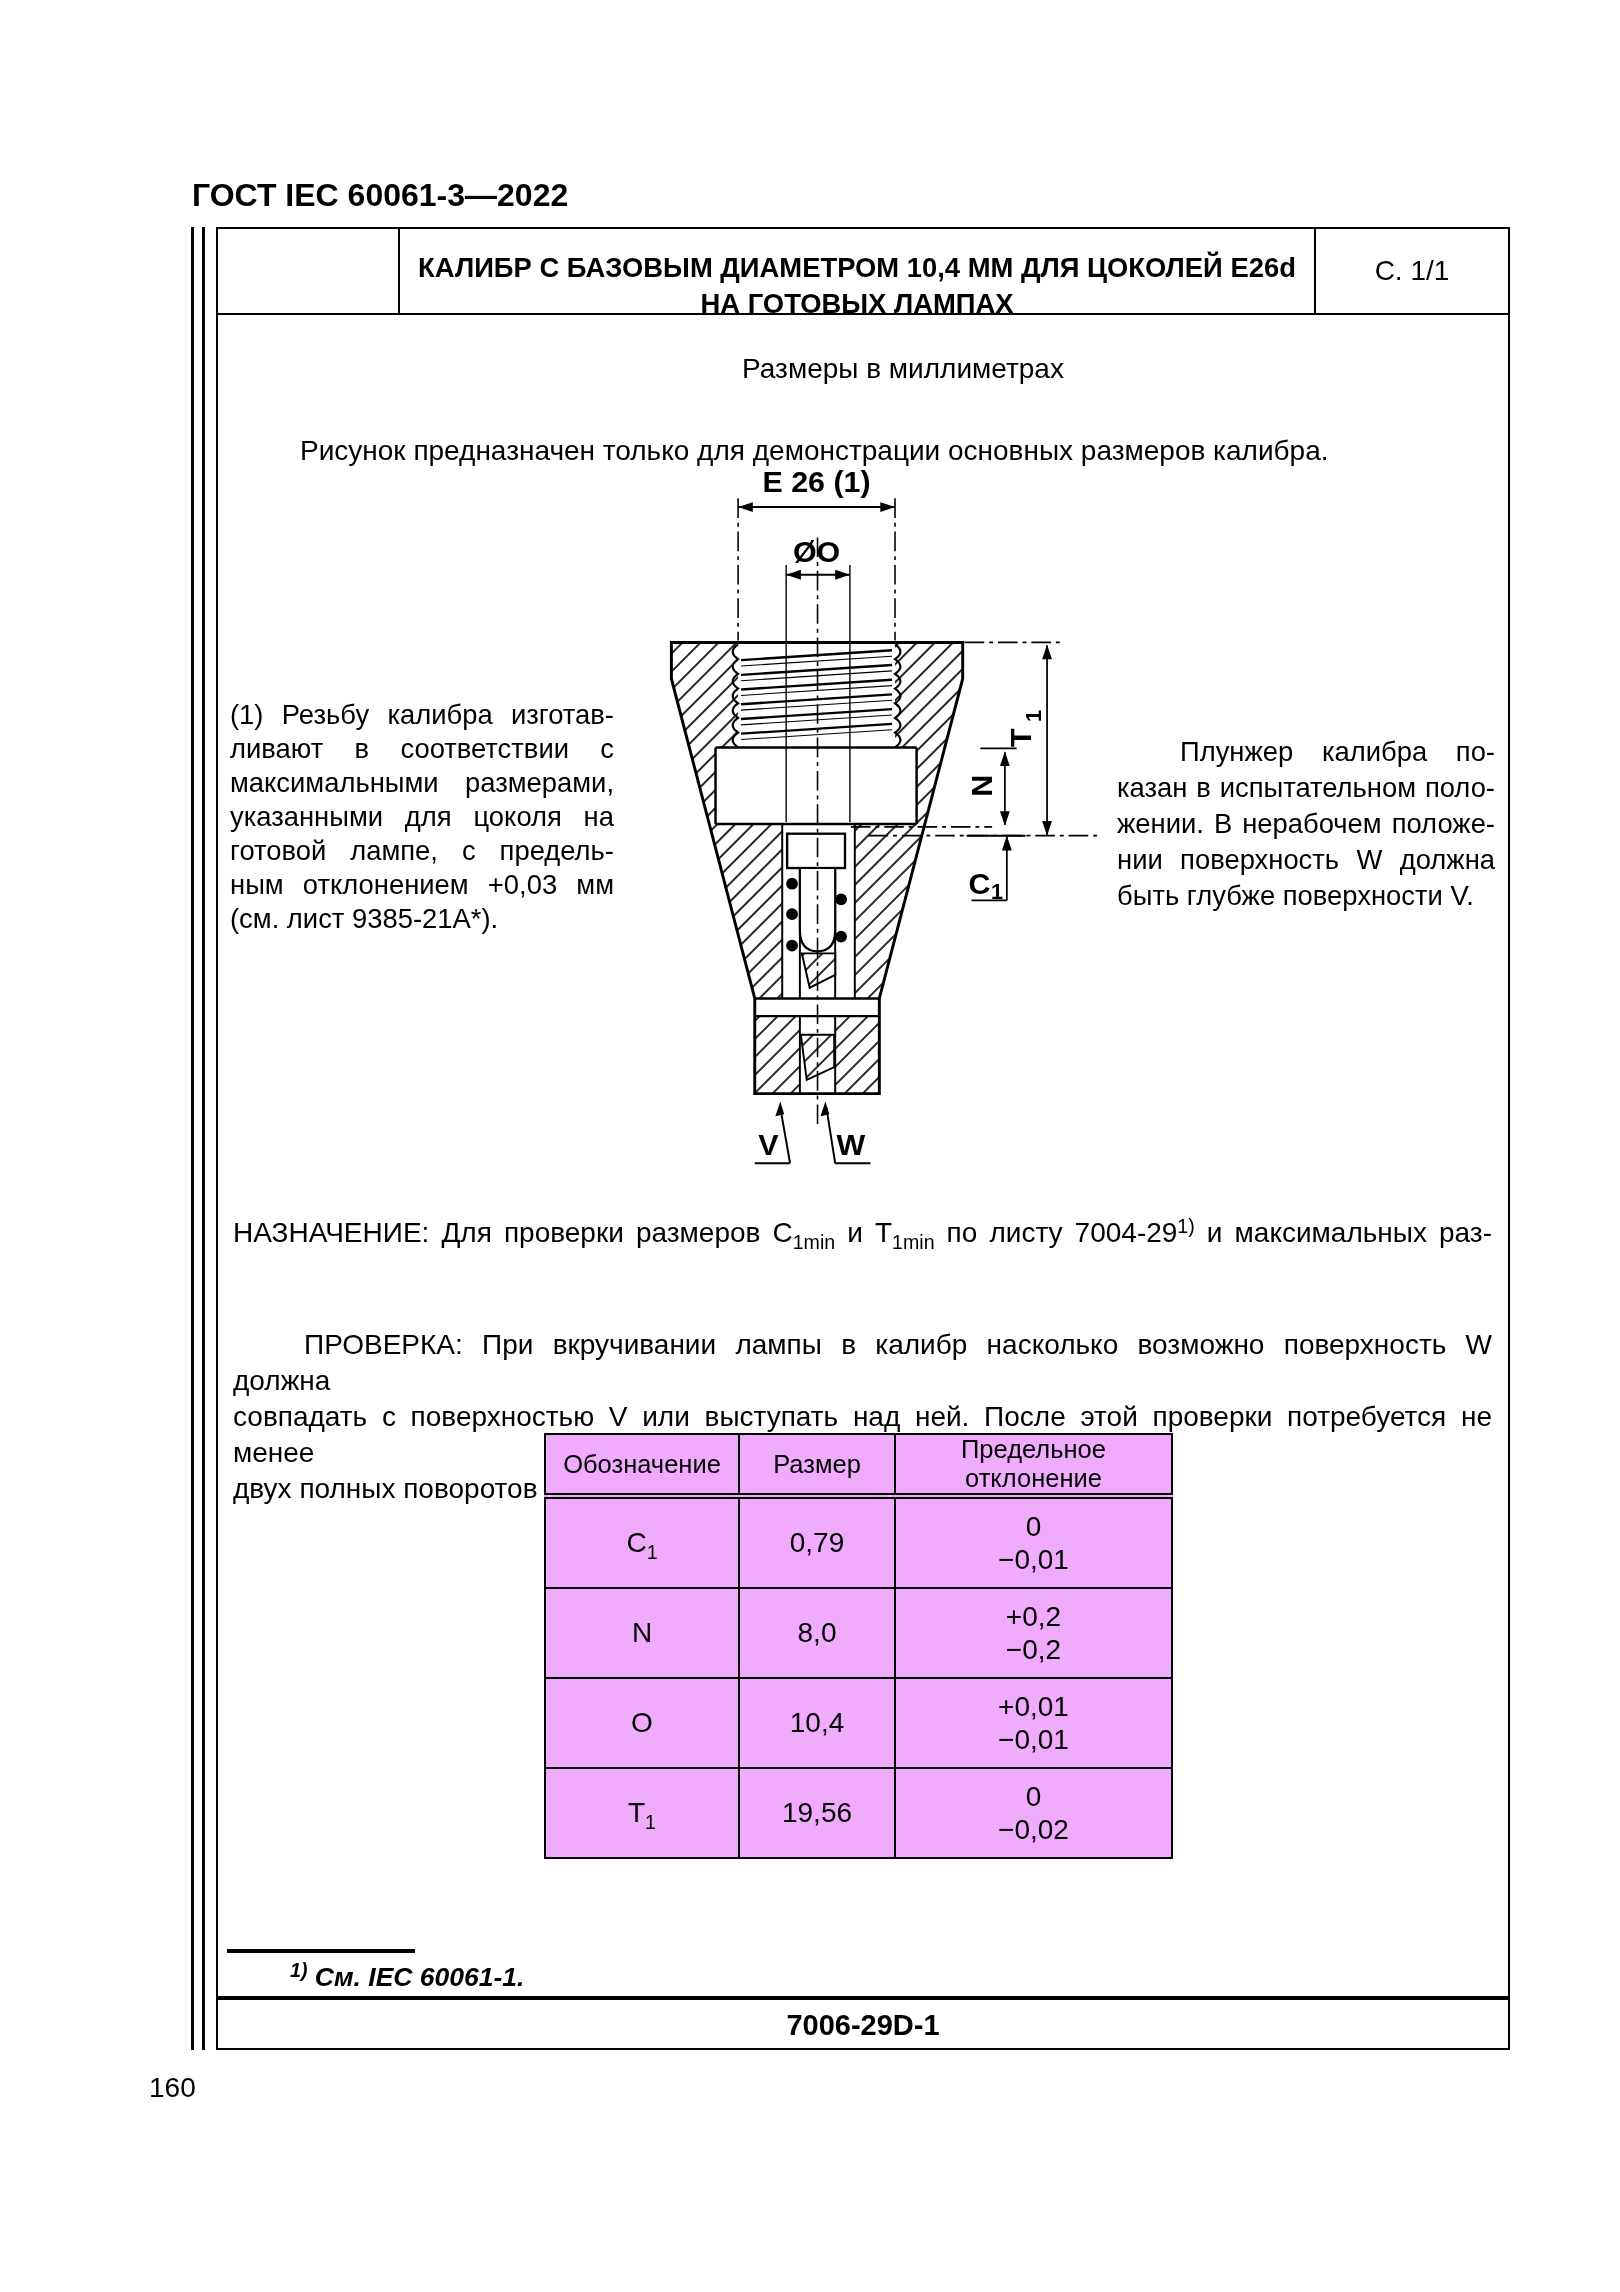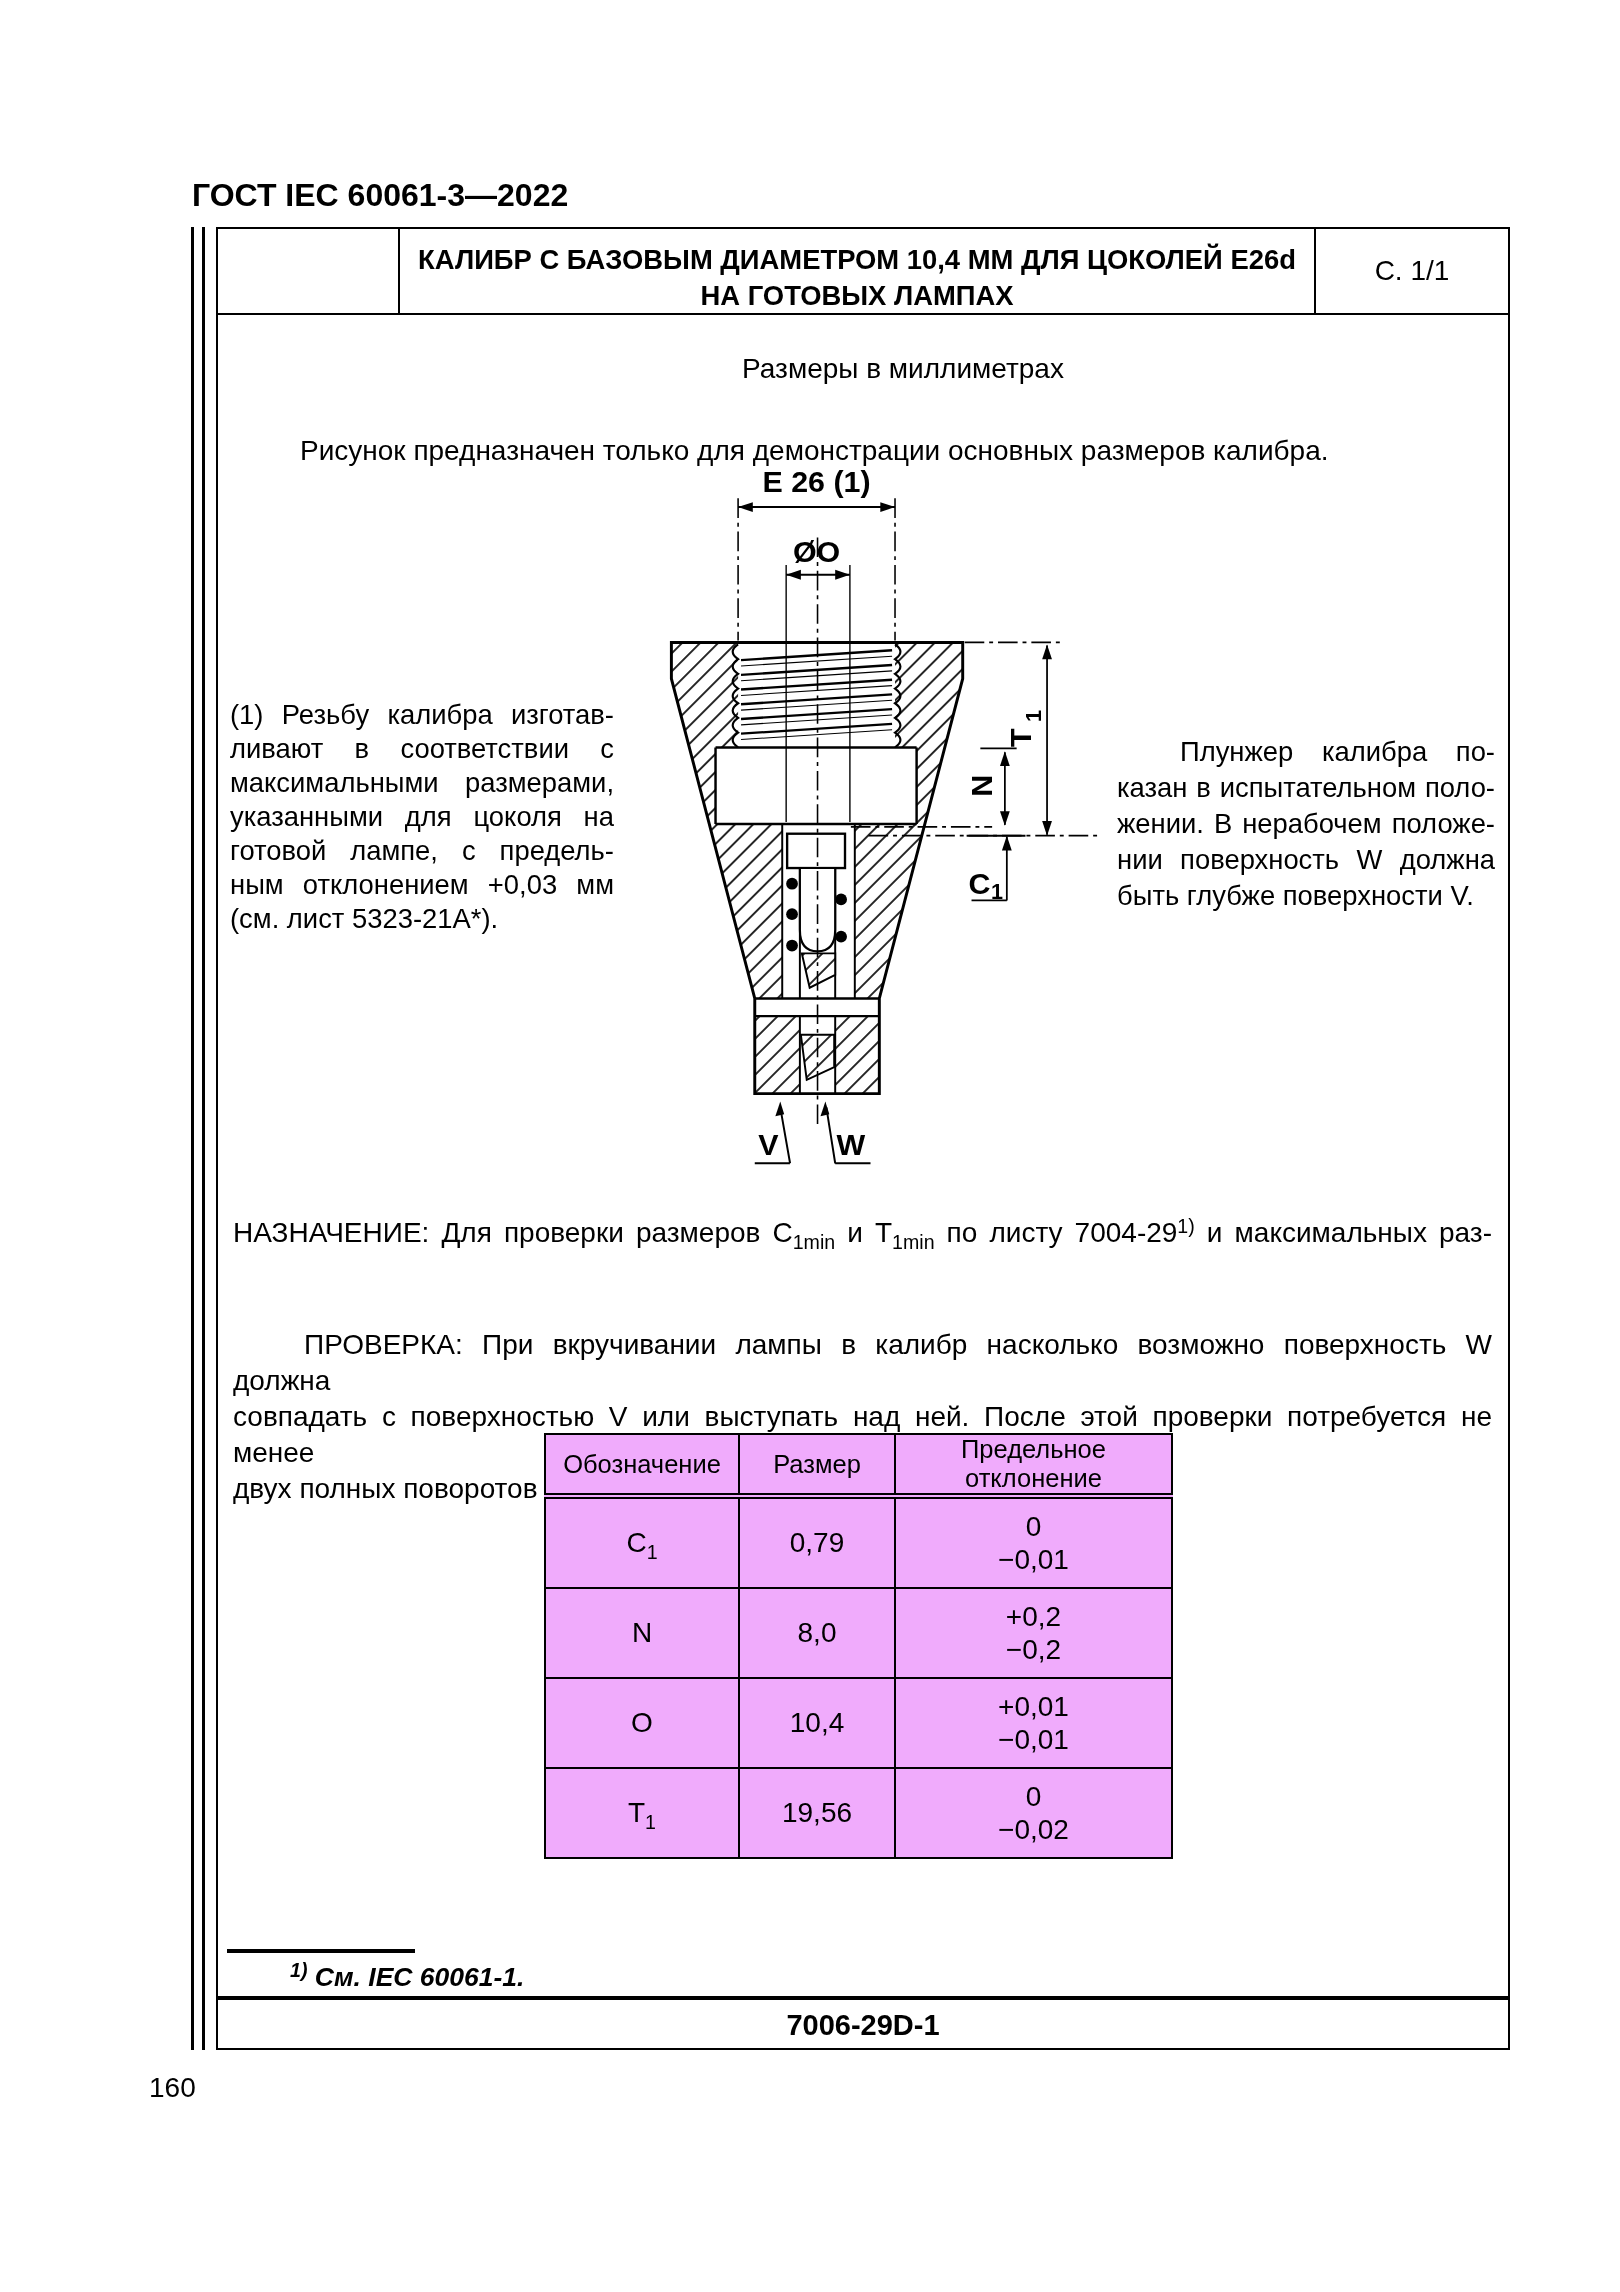--- a/index.html
+++ b/index.html
@@ -7,21 +7,21 @@
     position:relative; width:1620px; height:2293px; background:#fff;
     font-family:"Liberation Sans", sans-serif; color:#000; overflow:hidden;
   }
   .abs{position:absolute;}
   .doc-header{left:192px; top:153px; font-size:32px; font-weight:bold; white-space:nowrap;margin-top:24px;}
   .vline{top:227px; height:1823px; width:2.9px; background:#000;}
   .frame{left:216px; top:227px; width:1294px; height:1823px; border:2.9px solid #000; box-sizing:border-box;}
   .title-block{left:216px; top:227px; width:1294px; height:88px; border:2.9px solid #000; box-sizing:border-box; display:flex;}
   .tb-cell{height:100%; box-sizing:border-box;}
   .tb-left{width:182px; border-right:2px solid #000;}
-  .tb-mid{flex:1; text-align:center; padding-top:13px;}
+  .tb-mid{flex:1; text-align:center; padding-top:21px;}
   .tb-right{width:194px; border-left:2px solid #000; display:flex; align-items:center; justify-content:center; font-size:28px;}
   .title-line{font-size:27.4px; font-weight:bold; line-height:36px; white-space:nowrap;}
   .units-note{left:216px; top:353px; width:1294px; text-align:center; font-size:28px;padding-left:40px;}
   .figure-note{left:300px; top:435px; font-size:28px; white-space:nowrap;}
   .note{font-size:27.4px;}
   .note-left{left:230px; top:698px; width:384px; line-height:34px;}
   .note-right{left:1117px; top:734px; width:378px; line-height:36px;}
   .jline{text-align:justify; text-align-last:justify;}
   .lline{text-align:left; text-align-last:left;}
   .indent1{padding-left:63px; box-sizing:border-box;}
@@ -164,21 +164,21 @@
     <text x="268" y="708" font-size="31" font-weight="bold" text-anchor="middle" fill="#000">W</text>
   </svg>
 
   <div class="abs note note-left">
     <div class="jline">(1) Резьбу калибра изготав-</div>
     <div class="jline">ливают в соответствии с</div>
     <div class="jline">максимальными размерами,</div>
     <div class="jline">указанными для цоколя на</div>
     <div class="jline">готовой лампе, с предель-</div>
     <div class="jline">ным отклонением +0,03 мм</div>
-    <div class="lline">(см. лист 5323-21А*).</div>
+    <div class="lline">(см. лист 9385-21А*).</div>
   </div>
 
   <div class="abs note note-right">
     <div class="jline indent1">Плунжер калибра по-</div>
     <div class="jline">казан в испытательном поло-</div>
     <div class="jline">жении. В нерабочем положе-</div>
     <div class="jline">нии поверхность W должна</div>
     <div class="lline">быть глубже поверхности V.</div>
   </div>
 

